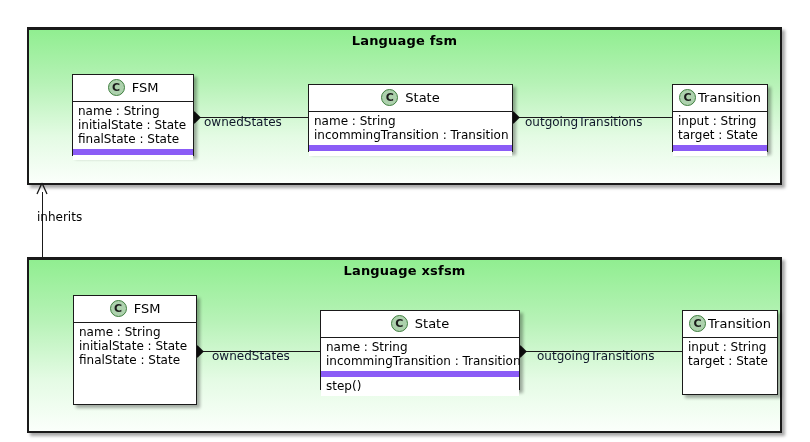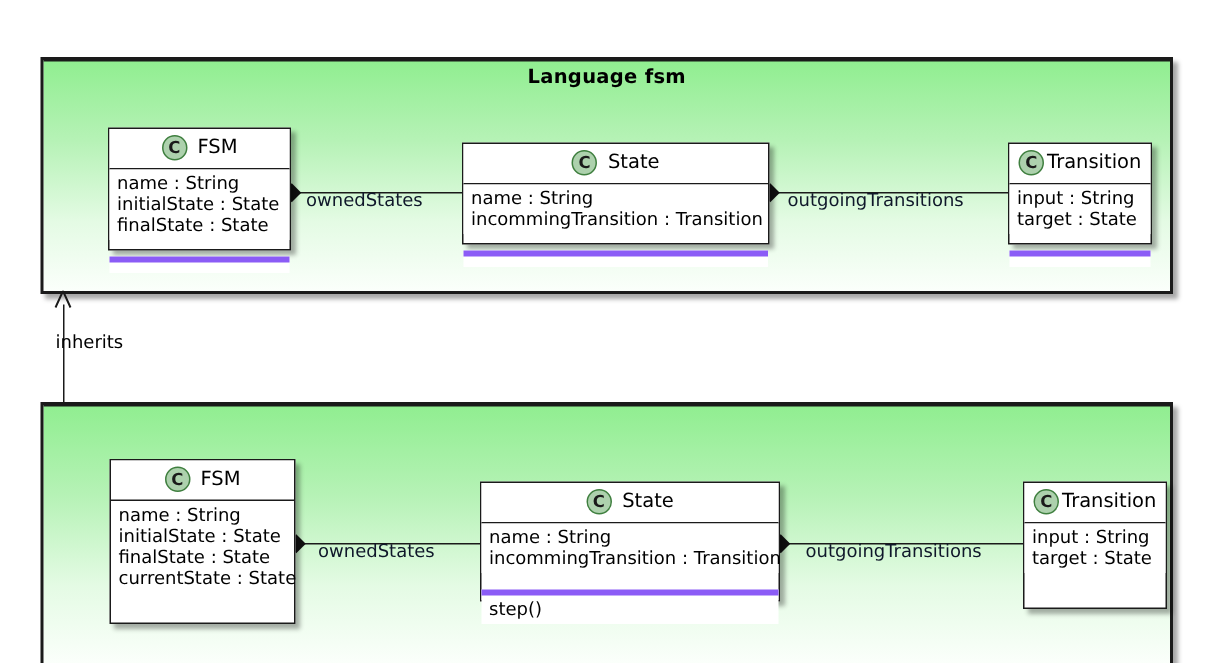--- a/index.html
+++ b/index.html
@@ -10,21 +10,21 @@
   body {
     width: 810px;
     height: 442px;
     position: relative;
     font-family: "DejaVu Sans", sans-serif;
     overflow: hidden;
   }
 
   #diagram {
     position: absolute;
-    left: 0; top: 11px;
+    left: 0; top: 0;
     width: 810px; height: 344px;
   }
 
   
   .package {
     position: absolute;
     border: 2px solid #1a1a1a;
     background: linear-gradient(to bottom, #90ee90 0%, #b6f2b6 35%, #e4fbe4 70%, #fbfffb 100%);
     box-shadow: 3px 3px 3px rgba(0,0,0,0.35);
     box-sizing: border-box;
@@ -86,22 +86,21 @@
     font-size: 13px;
     color: #000000;
     white-space: nowrap;
   }
   .compartment {
     padding: 2px 5px 3px 5px;
     box-sizing: border-box;
     background: #ffffff;
   }
   .compartment + .compartment {
-    border-top: 4px solid #8b5cf6;
-    margin-top: 11px;
+    border-top: 6px solid #8b5cf6;
   }
   .compartment.empty {
     height: 11px;
     padding: 0;
   }
   .member {
     font-size: 12px;
     line-height: 14px;
     color: #000000;
     white-space: nowrap;
@@ -205,32 +204,32 @@
   <div class="assoc-label" style="left:525px; top:99px;">outgoingTransitions</div>
 
   <div class="inherit-line" style="left:42px; top:192px; height:65px;"></div>
   <svg class="inherit-arrow" width="14" height="14" viewBox="0 0 14 14" style="left:35px; top:182px;">
     <path d="M7 1 L2 12 M7 1 L12 12" stroke="#1a1a1a" stroke-width="1.3" fill="none"></path>
   </svg>
   <div class="inherit-label" style="left:37px; top:210px;">inherits</div>
 
   <div class="package" style="left:27px; top:257px; width:755px; height:176px;">
     <div class="package-title-rule"></div>
+    <div class="package-title">Language xsfsm</div>
   </div>
 
   <div class="uclass" style="left:73px; top:295px; width:124px; height:110px;">
     <div class="uclass-header">
       <span class="class-icon">C</span>
       <span class="class-name">FSM</span>
     </div>
     <div class="compartment">
       <div class="member">name : String</div>
       <div class="member">initialState : State</div>
       <div class="member">finalState : State</div>
-      <div class="member">currentState : State</div>
     </div>
   </div>
 
   <div class="uclass" style="left:320px; top:310px; width:200px; height:80px;">
     <div class="uclass-header">
       <span class="class-icon">C</span>
       <span class="class-name">State</span>
     </div>
     <div class="compartment">
       <div class="member">name : String</div>

